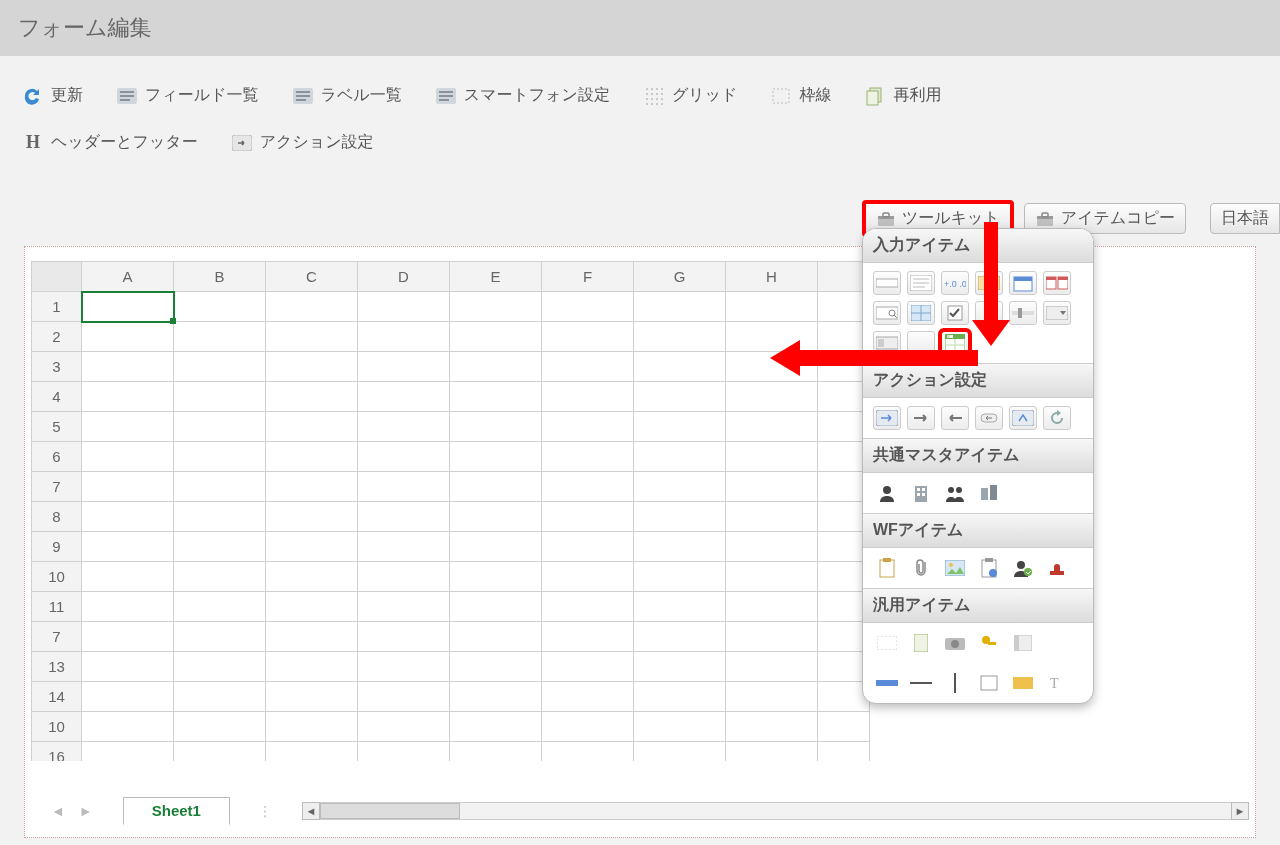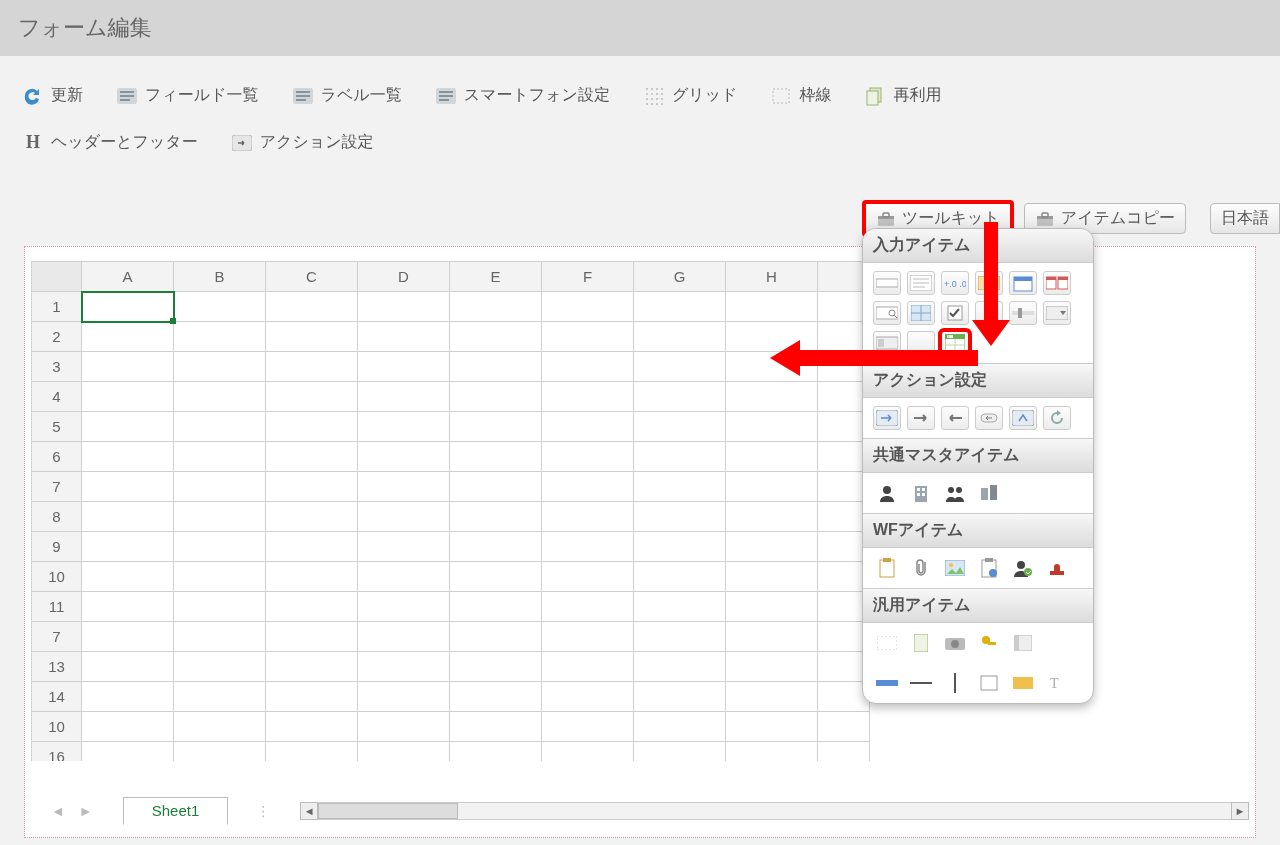--- a/index.html
+++ b/index.html
@@ -42,21 +42,21 @@
   table.sheet td { width:92px; }
   .selcell { outline:2px solid #1a7f37; outline-offset:-1px; position:relative; }
   .selcell::after { content:""; position:absolute; right:-3px; bottom:-3px; width:6px; height:6px; background:#1a7f37; }
   th.colsel { color:#1a7f37; font-weight:bold; background:#eaf3ea; }
   th.rowsel { font-weight:bold; background:#eaf3ea; }
 
   
   .sheet-footer { position:absolute; left:6px; right:6px; bottom:6px; height:40px; display:flex; align-items:center; }
   .tab-nav { display:flex; align-items:center; gap:14px; padding:0 20px; color:#bbb; }
   .tab-nav .tri { font-size:14px; cursor:pointer; }
-  .sheet-tab { border:1px solid #bbb; border-bottom:3px solid #fff; background:#fff; padding:4px 28px; font-size:15px; color:#1a7f37; font-weight:normal; margin-left:10px; cursor:pointer; }
+  .sheet-tab { border:1px solid #bbb; border-bottom:3px solid #fff; background:#fff; padding:4px 28px; font-size:15px; color:#1a7f37; font-weight:bold; margin-left:10px; cursor:pointer; }
   .drag-handle { margin:0 28px; color:#bbb; letter-spacing:2px; }
   .hscroll { flex:1; display:flex; align-items:center; }
   .hscroll .btn { width:18px; height:18px; border:1px solid #bbb; background:#eee; display:flex; align-items:center; justify-content:center; font-size:11px; color:#666; cursor:pointer; }
   .hscroll .track { flex:1; height:18px; border-top:1px solid #ccc; border-bottom:1px solid #ccc; background:#f2f2f2; position:relative; }
   .hscroll .thumb { position:absolute; left:0; top:0; bottom:0; width:140px; background:#ddd; border:1px solid #bbb; }
 
   
   .toolkit { position:absolute; top:228px; left:862px; width:232px; background:#fff; border:1px solid #bbb; border-radius:14px; box-shadow:0 4px 10px rgba(0,0,0,.25); overflow:hidden; }
   .tk-group-h { background:linear-gradient(#f7f7f7,#dcdcdc); border-top:1px solid #ccc; border-bottom:1px solid #ccc; padding:6px 10px; font-size:16px; font-weight:bold; color:#555; }
   .tk-group-h:first-child { border-top:none; }

